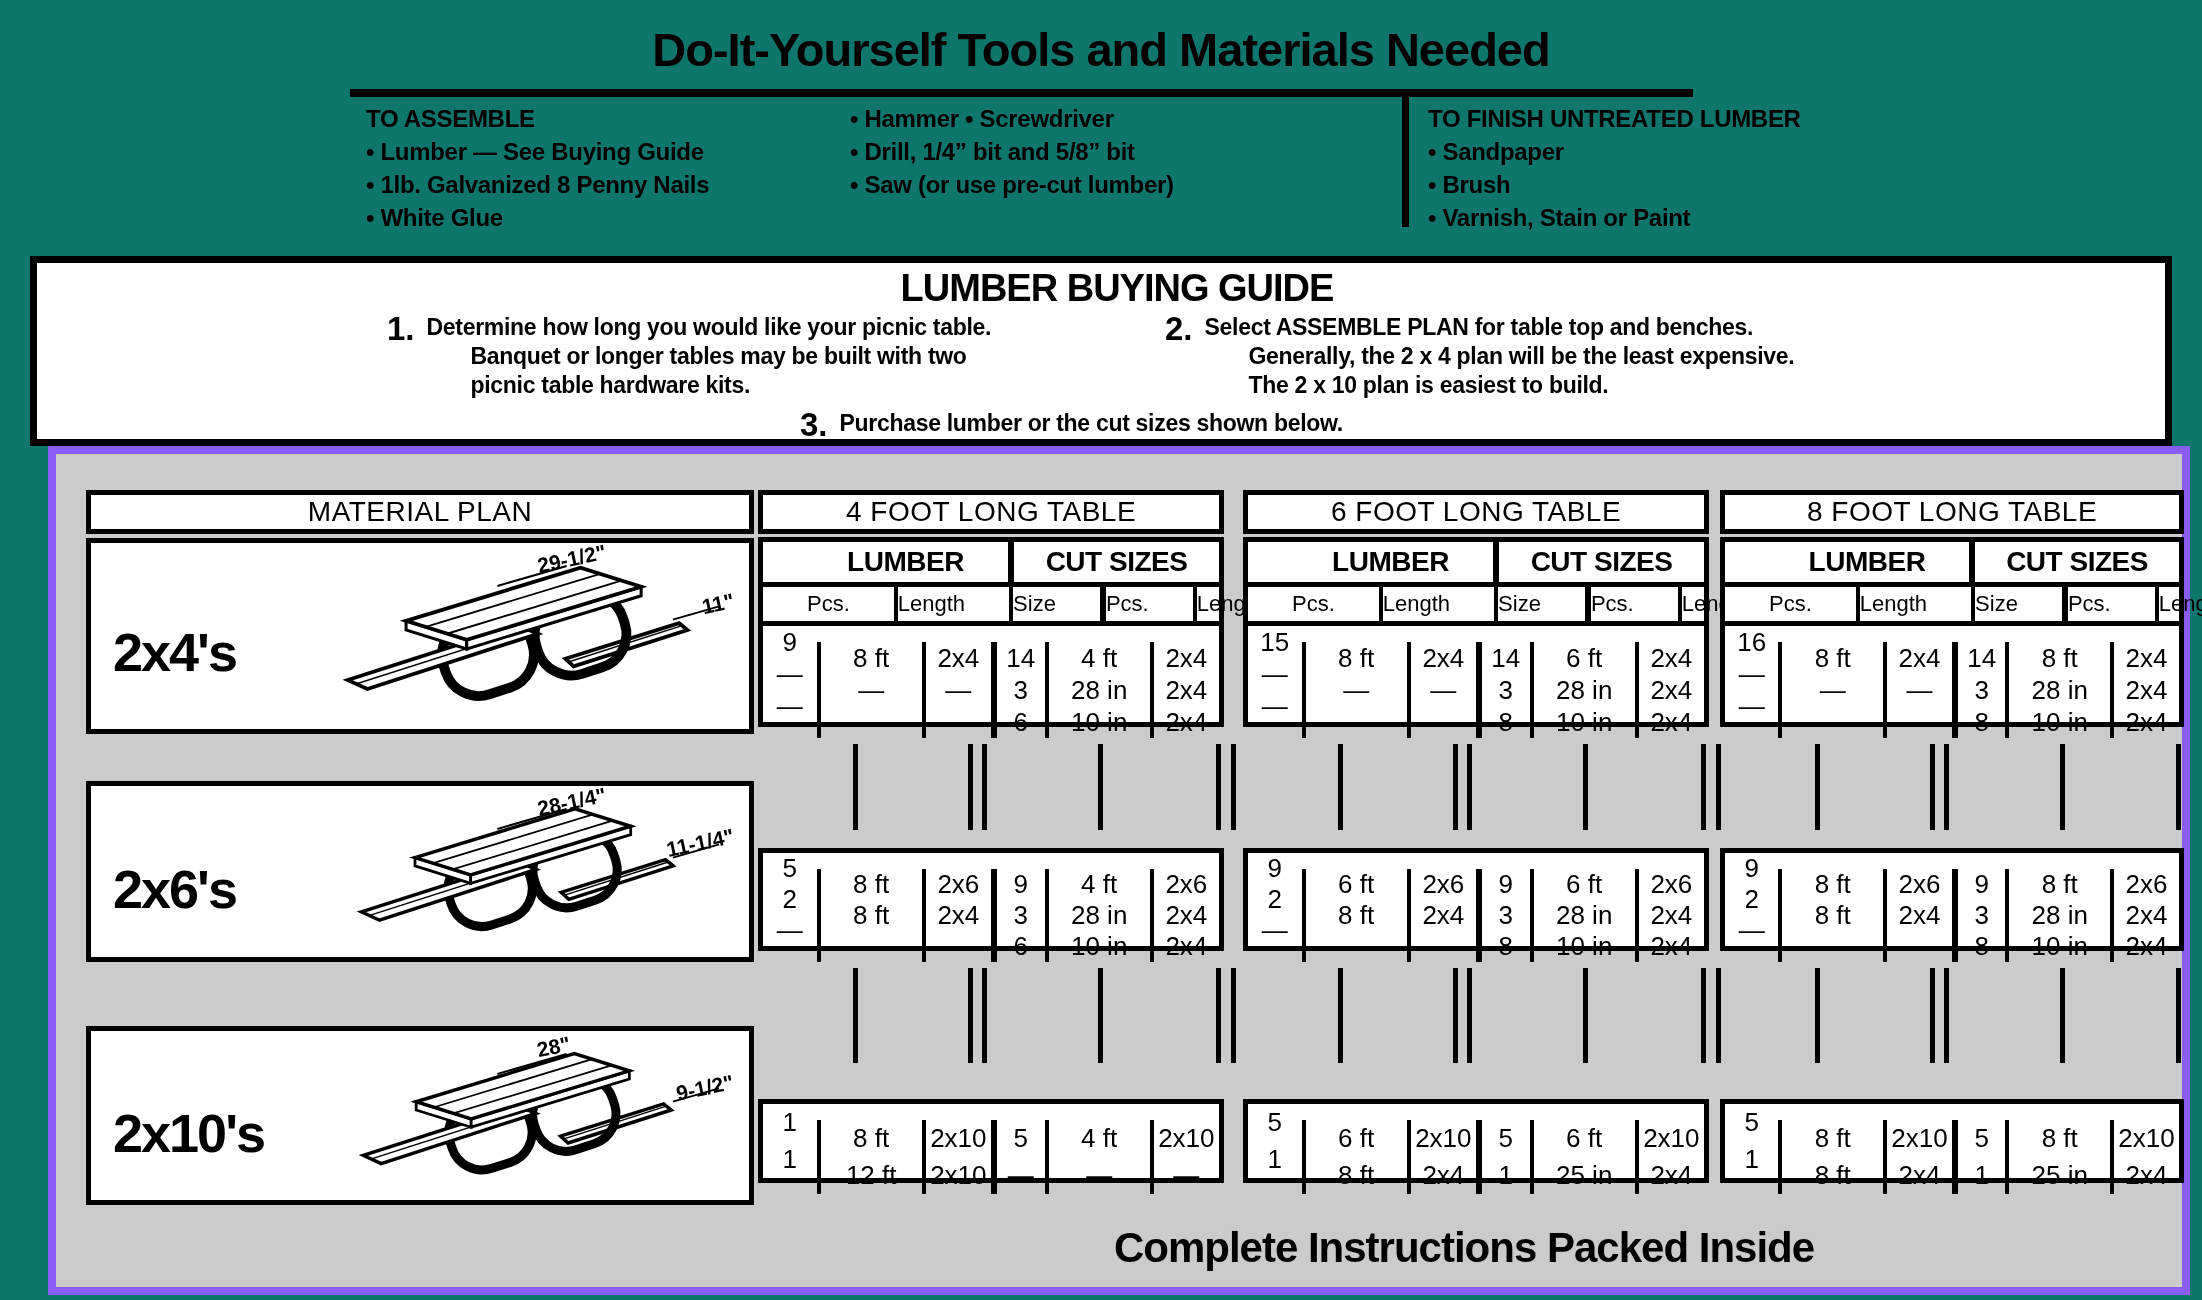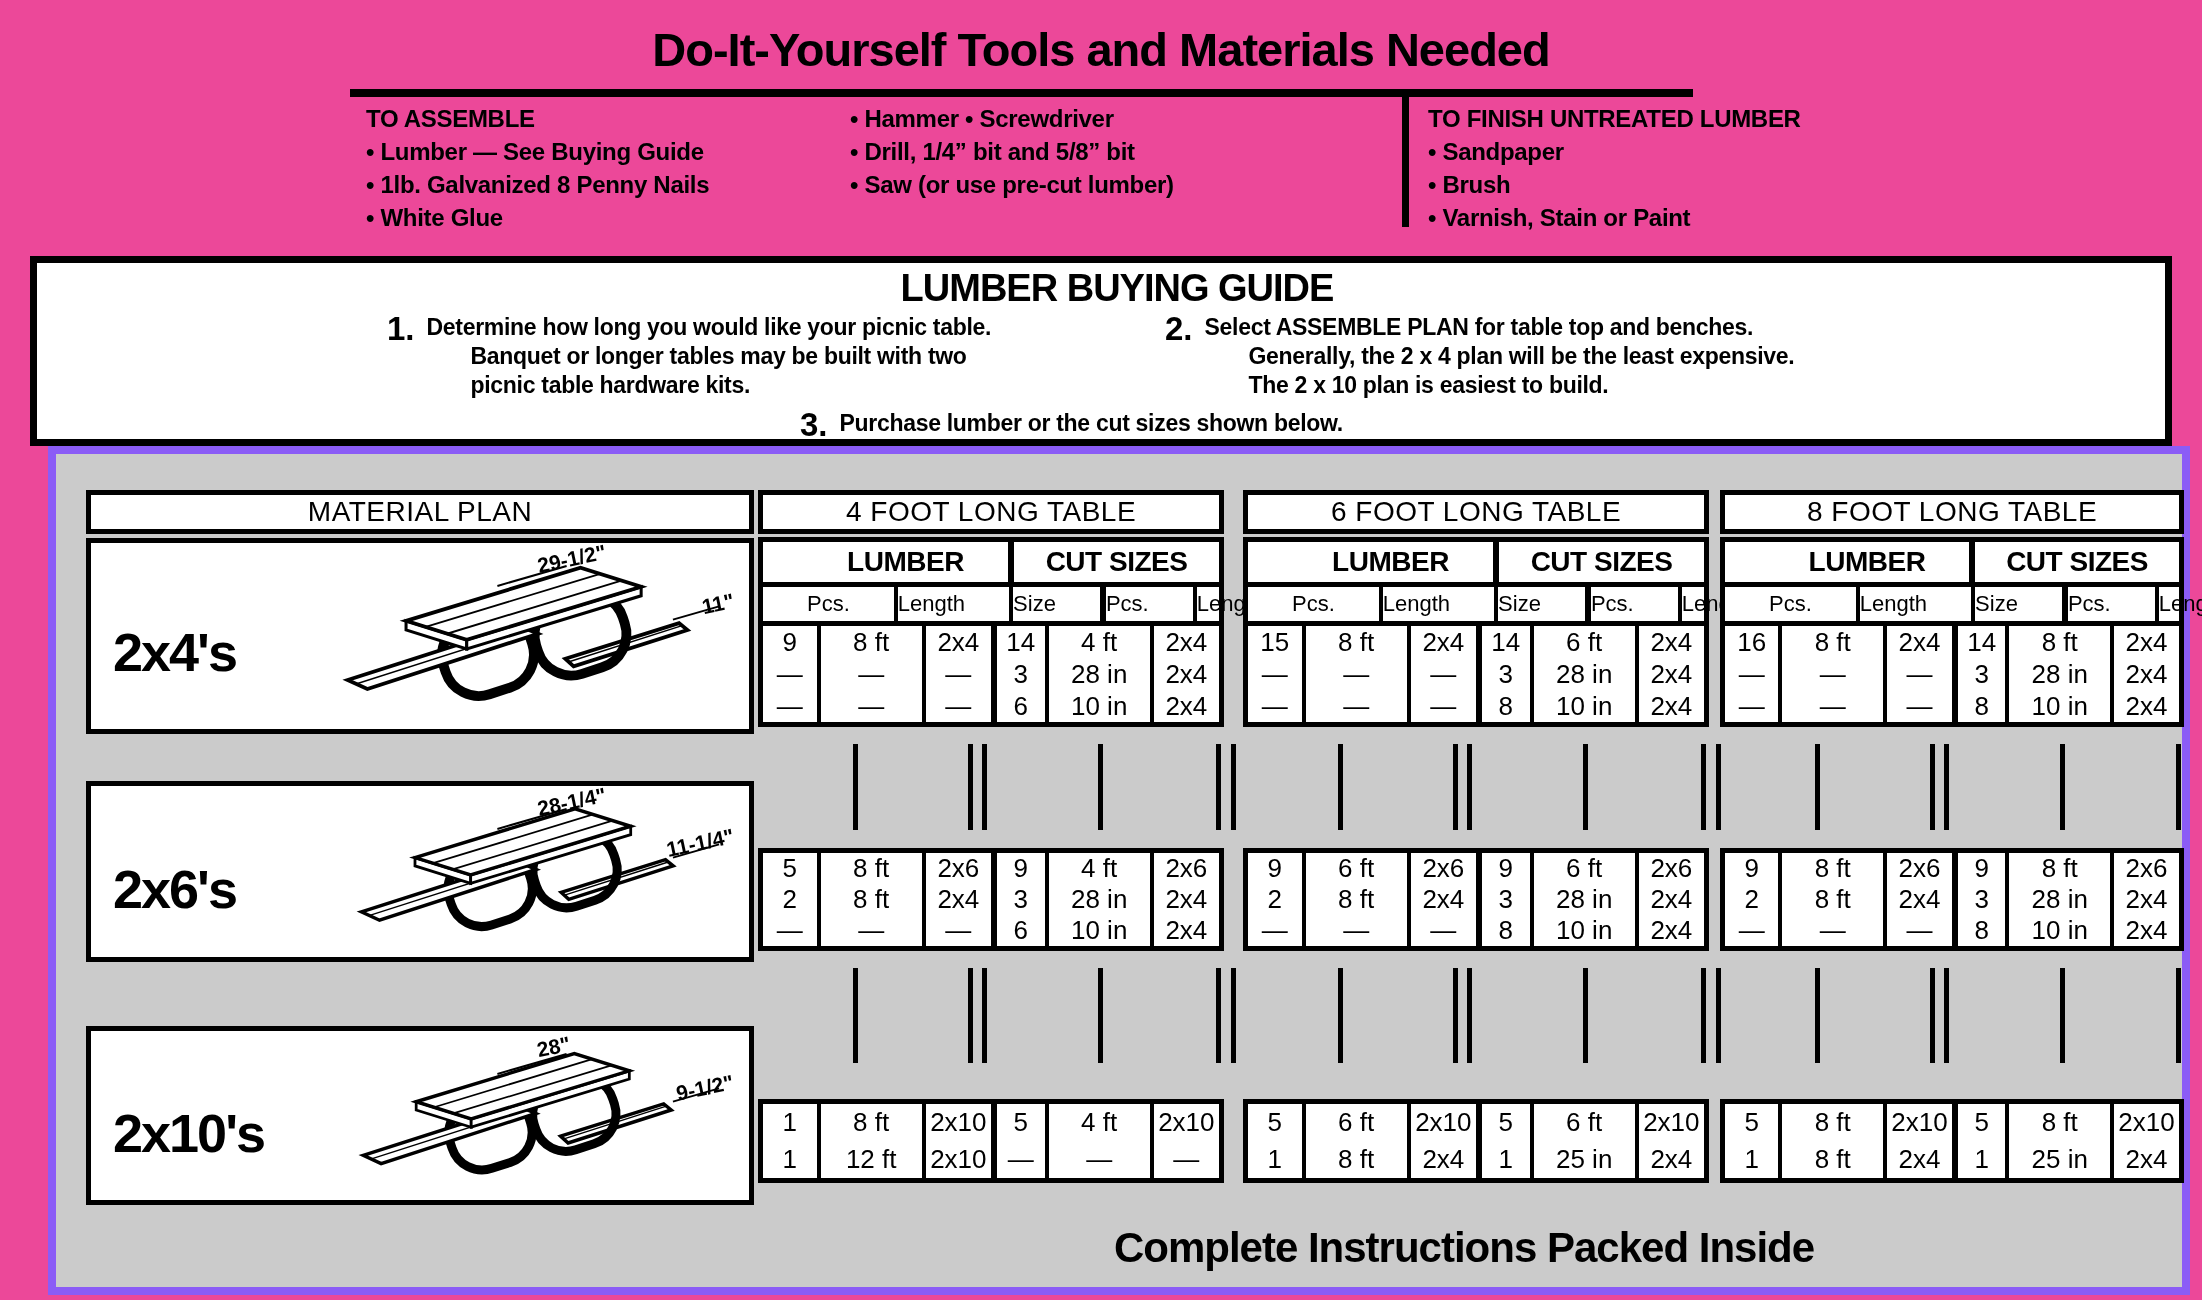--- a/index.html
+++ b/index.html
@@ -1,16 +1,16 @@
 <!DOCTYPE html>
 <html><head>
 <meta charset="utf-8">
 <style>
   html,body{margin:0;padding:0;background:#fff;}
-  #page{position:relative;width:2202px;height:1300px;background:#ec4899;color:#000;
+  #page{position:relative;width:2202px;height:1300px;background:#0f766e;color:#000;
         font-family:"Liberation Sans",sans-serif;overflow:hidden;}
   .title{position:absolute;top:22px;left:0;width:100%;text-align:center;
          font-size:47px;font-weight:bold;letter-spacing:-1px;}
   .title-rule{position:absolute;left:350px;top:89px;width:1343px;height:8px;background:#000;}
   .tcol{position:absolute;top:102px;font-size:24px;font-weight:bold;line-height:33px;
         white-space:nowrap;letter-spacing:-0.3px;}
   .c1{left:366px}.c2{left:850px}.c3{left:1428px}
   .tdivider{position:absolute;left:1402px;top:95px;width:7px;height:132px;background:#000;}
 
   .guide{position:absolute;left:30px;top:256px;width:2142px;height:190px;
@@ -56,21 +56,21 @@
       font-weight:bold;font-size:28px;letter-spacing:-0.5px;}
   .sh + .sh{border-left:6px solid #000;}
   .grid6{display:grid;grid-template-columns:12fr 23.5fr 15.5fr 12fr 23.5fr 15.5fr;}
   .colhdr{height:34px;border-bottom:5px solid #000;}
   .ch{display:flex;align-items:center;justify-content:center;font-size:22px;margin-left:44px;}
   .ch + .ch{border-left:4px solid #000;}
   .ch:nth-child(4){border-left:6px solid #000;}
   .databody{height:calc(100% - 0px);}
   .top .databody{height:96px}
   .col{text-align:center;}
-  .col + .col{border-left:4px solid #000;}
+  .col + .col{border-left:4px solid #000;margin-top:16px;}
   .col:nth-child(4){border-left:6px solid #000;}
   .v{display:block;font-size:26px;}
   .top .v{line-height:32px}
   .mid .v{line-height:31px}
   .bot .v{line-height:37px}
 
   .marks{position:absolute;left:0;width:100%;}
   .gap1{top:290px;height:86px}
   .gap2{top:514px;height:95px}
   .marks i{position:absolute;top:0;width:5px;height:100%;background:#000;}

